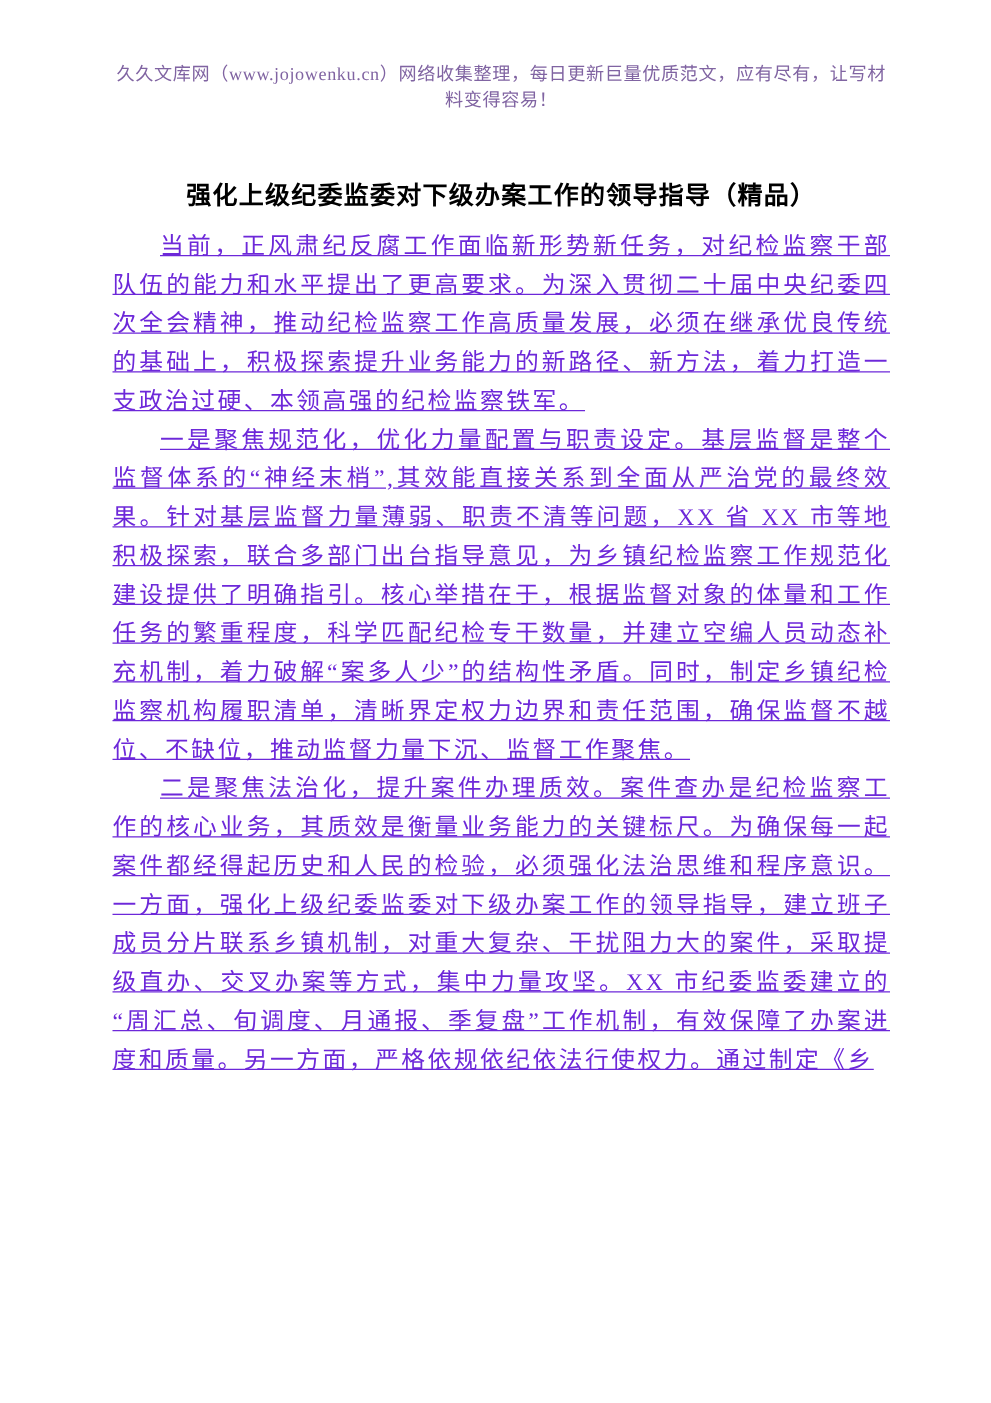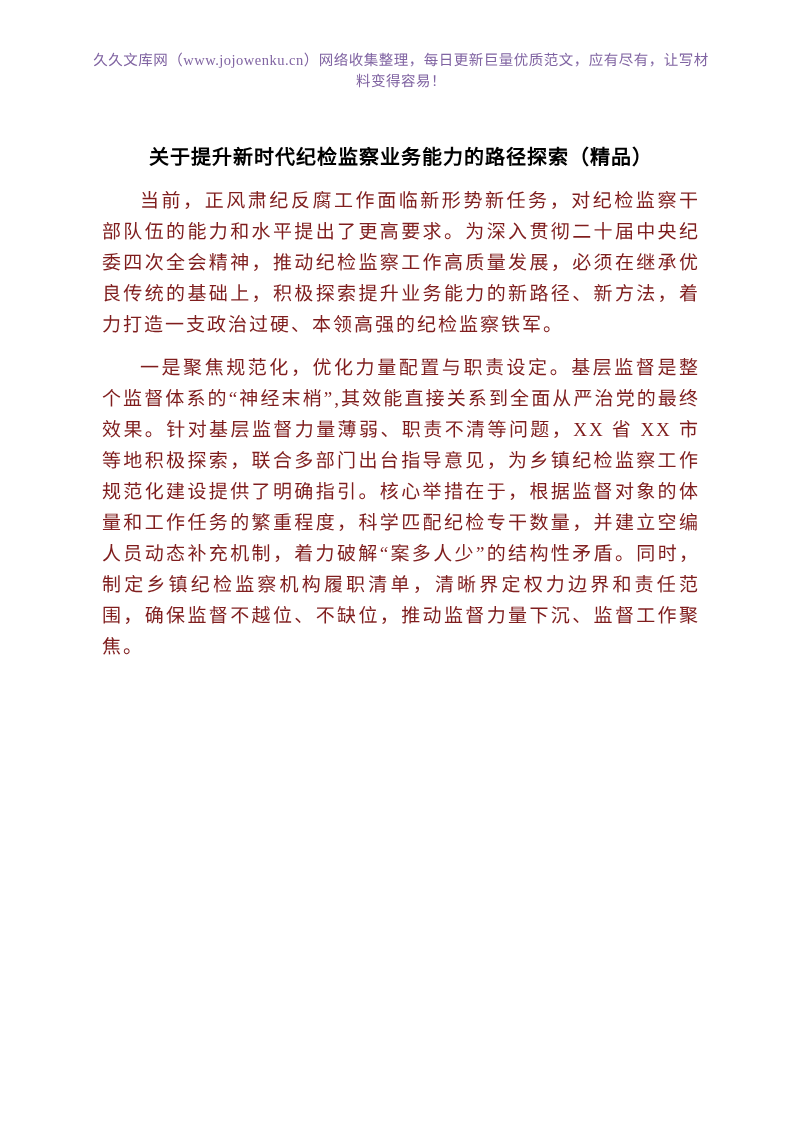--- a/index.html
+++ b/index.html
@@ -35,42 +35,44 @@
     color: #000000;
     text-align: center;
     margin: 0 0 9px 0;
     letter-spacing: 1px;
   }
   
   .doc-body p {
     font-family: "Liberation Serif", "DejaVu Serif", serif;
     font-size: 19px;
     line-height: 31px;
-    color: #7f1d1d;
-    margin: 12px;
+    color: #6d28d9;
+    margin: 0;
     text-align: justify;
     text-justify: inter-ideograph;
     text-indent: 2em;
     letter-spacing: 2px;
     word-break: break-all;
+    text-decoration: underline;
   }
   
   .doc-body p.section-heading {
     font-family: "Liberation Sans", "DejaVu Sans", sans-serif;
     font-weight: 700;
     letter-spacing: 1.4px;
   }
 </style>
 </head>
 <body>
 
 <div class="page">
 
   <div class="doc-header" style="color: rgb(128, 100, 162);">久久文库网（www.jojowenku.cn）网络收集整理，每日更新巨量优质范文，应有尽有，让写材料变得容易！</div>
 
-  <div class="doc-title">关于提升新时代纪检监察业务能力的路径探索（精品）</div>
+  <div class="doc-title">强化上级纪委监委对下级办案工作的领导指导（精品）</div>
 
   <div class="doc-body">
     <p>当前，正风肃纪反腐工作面临新形势新任务，对纪检监察干部队伍的能力和水平提出了更高要求。为深入贯彻二十届中央纪委四次全会精神，推动纪检监察工作高质量发展，必须在继承优良传统的基础上，积极探索提升业务能力的新路径、新方法，着力打造一支政治过硬、本领高强的纪检监察铁军。</p>
     <p>一是聚焦规范化，优化力量配置与职责设定。基层监督是整个监督体系的“神经末梢”,其效能直接关系到全面从严治党的最终效果。针对基层监督力量薄弱、职责不清等问题，XX 省 XX 市等地积极探索，联合多部门出台指导意见，为乡镇纪检监察工作规范化建设提供了明确指引。核心举措在于，根据监督对象的体量和工作任务的繁重程度，科学匹配纪检专干数量，并建立空编人员动态补充机制，着力破解“案多人少”的结构性矛盾。同时，制定乡镇纪检监察机构履职清单，清晰界定权力边界和责任范围，确保监督不越位、不缺位，推动监督力量下沉、监督工作聚焦。</p>
+    <p>二是聚焦法治化，提升案件办理质效。案件查办是纪检监察工作的核心业务，其质效是衡量业务能力的关键标尺。为确保每一起案件都经得起历史和人民的检验，必须强化法治思维和程序意识。一方面，强化上级纪委监委对下级办案工作的领导指导，建立班子成员分片联系乡镇机制，对重大复杂、干扰阻力大的案件，采取提级直办、交叉办案等方式，集中力量攻坚。XX 市纪委监委建立的“周汇总、旬调度、月通报、季复盘”工作机制，有效保障了办案进度和质量。另一方面，严格依规依纪依法行使权力。通过制定《乡</p>
   </div>
 
 </div>
 
 </body></html>

